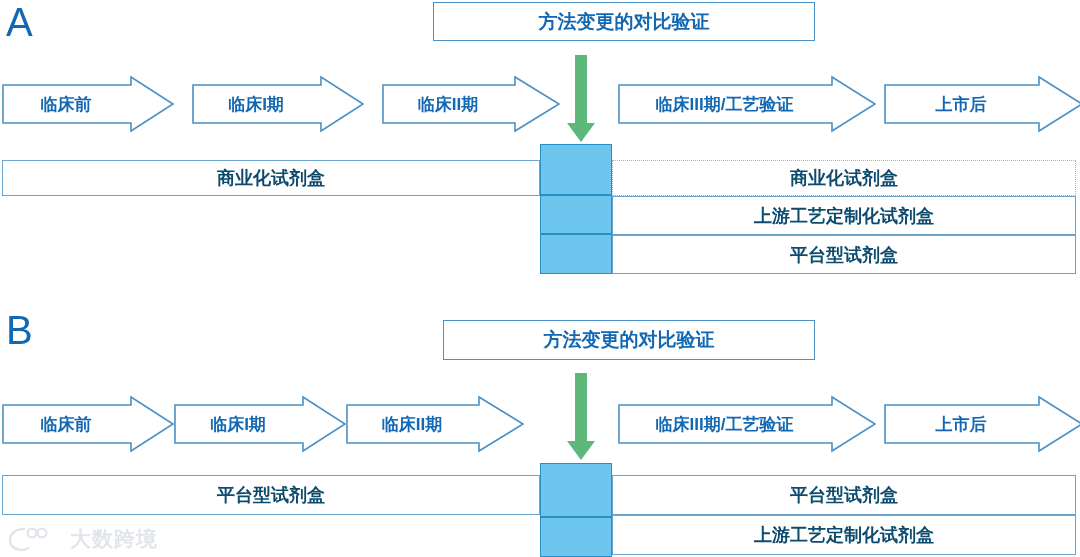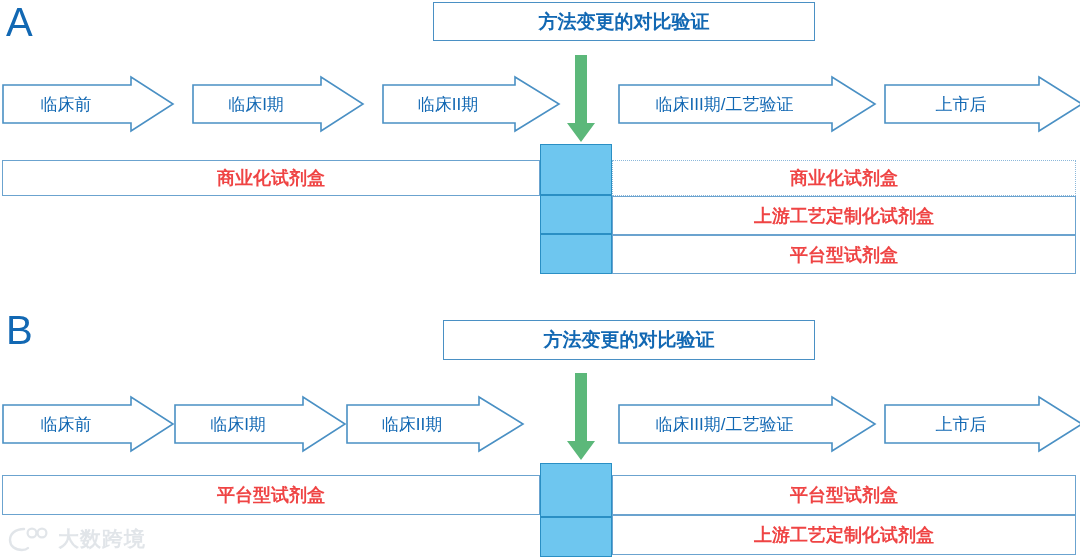--- a/index.html
+++ b/index.html
@@ -55,41 +55,41 @@
   .stage-arrow { position: absolute; }
   .stage-arrow svg { display: block; overflow: visible; }
   .stage-arrow .stage-label {
     position: absolute;
     top: 0;
     height: 100%;
     display: flex;
     align-items: center;
     justify-content: center;
     font-size: 17px;
-    font-weight: 400;
+    font-weight: 700;
     color: #1268b3;
     white-space: nowrap;
     pointer-events: none;
   }
 
   
   .kit-bar {
     position: absolute;
     box-sizing: border-box;
     background: transparent;
     display: flex;
     align-items: center;
     justify-content: center;
   }
   .kit-bar.solid { border: 1.5px solid #6ba3cf; }
   .kit-bar.dotted { border: 1.6px dotted #8cb8da; }
   .kit-bar .kit-text {
     font-size: 18px;
     font-weight: 700;
-    color: #ef4444;
+    color: #0c4a6e;
     white-space: nowrap;
   }
 
   
   .blue-column {
     position: absolute;
     background: #6ec6ef;
     border: 1.5px solid #2a8fc4;
     box-sizing: border-box;
   }
@@ -100,21 +100,21 @@
     background: #2a8fc4;
   }
 
   
   #watermark {
     position: absolute;
     left: 8px;
     bottom: 4px;
     display: flex;
     align-items: center;
-    gap: 8px;
+    gap: 20px;
     opacity: 0.42;
     pointer-events: none;
   }
   #watermark .wm-text {
     font-size: 21px;
     font-weight: 700;
     color: #b9c2cc;
     letter-spacing: 1px;
   }
   #watermark svg { display: block; }

